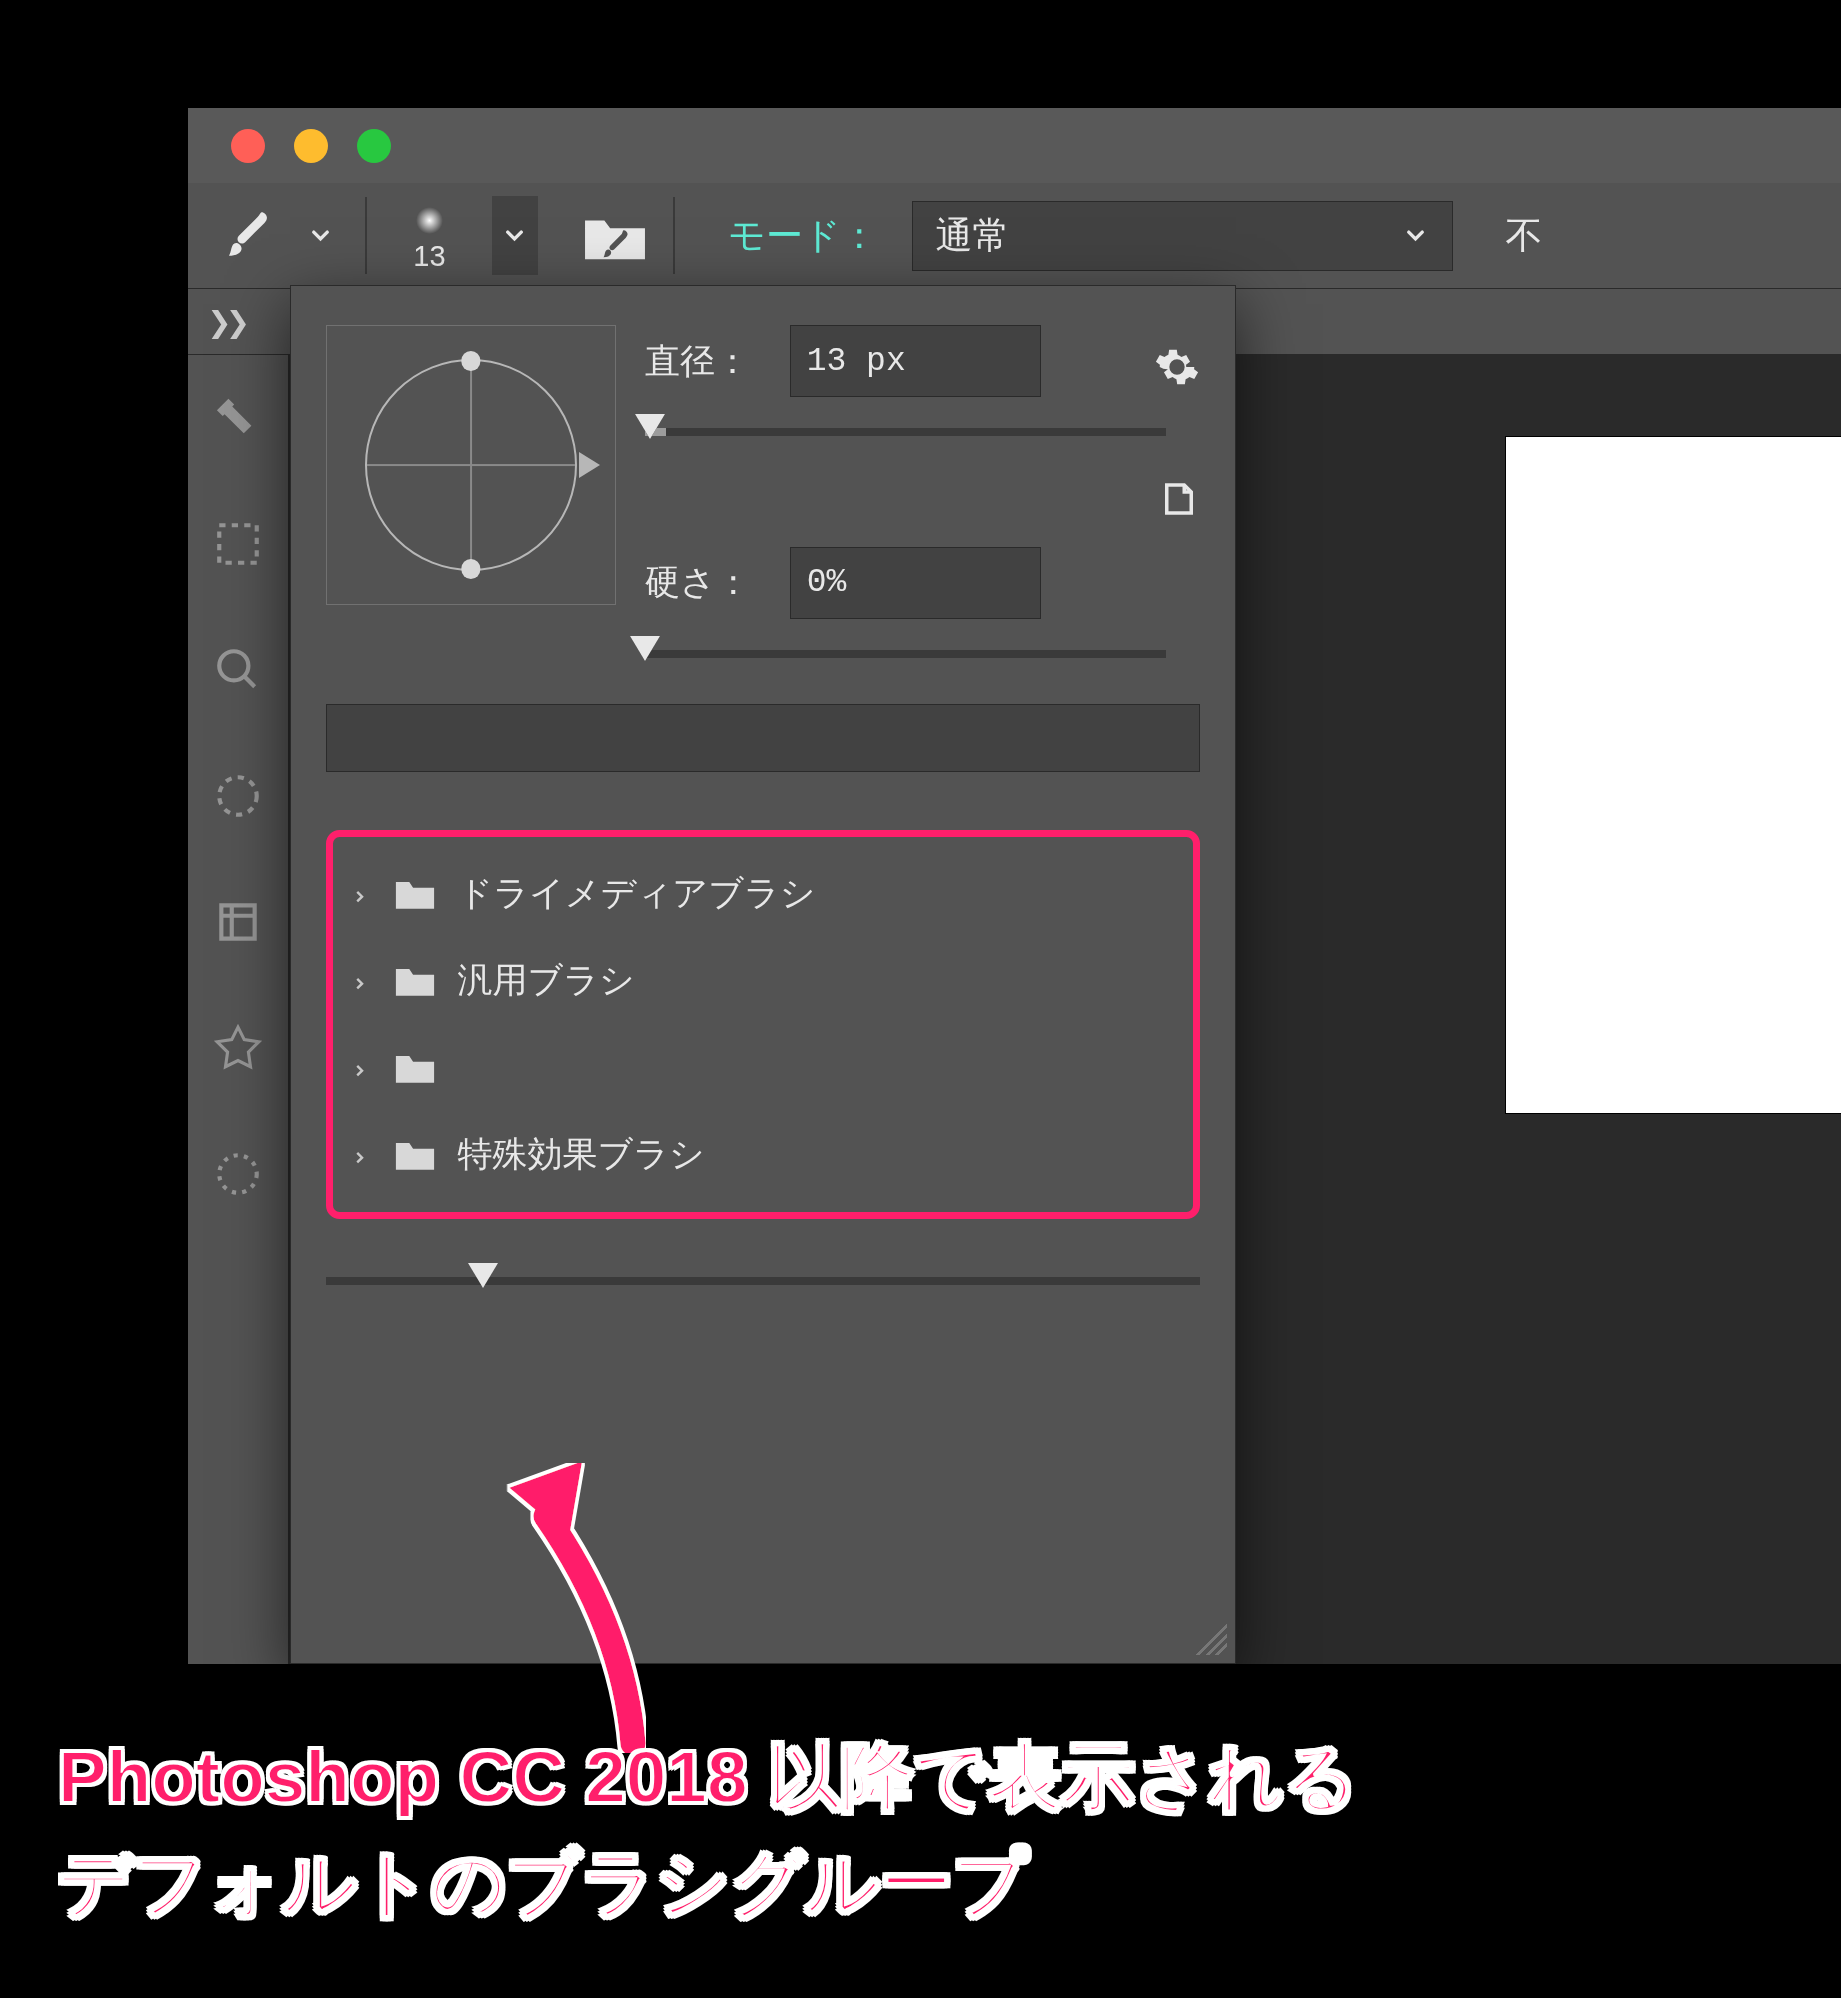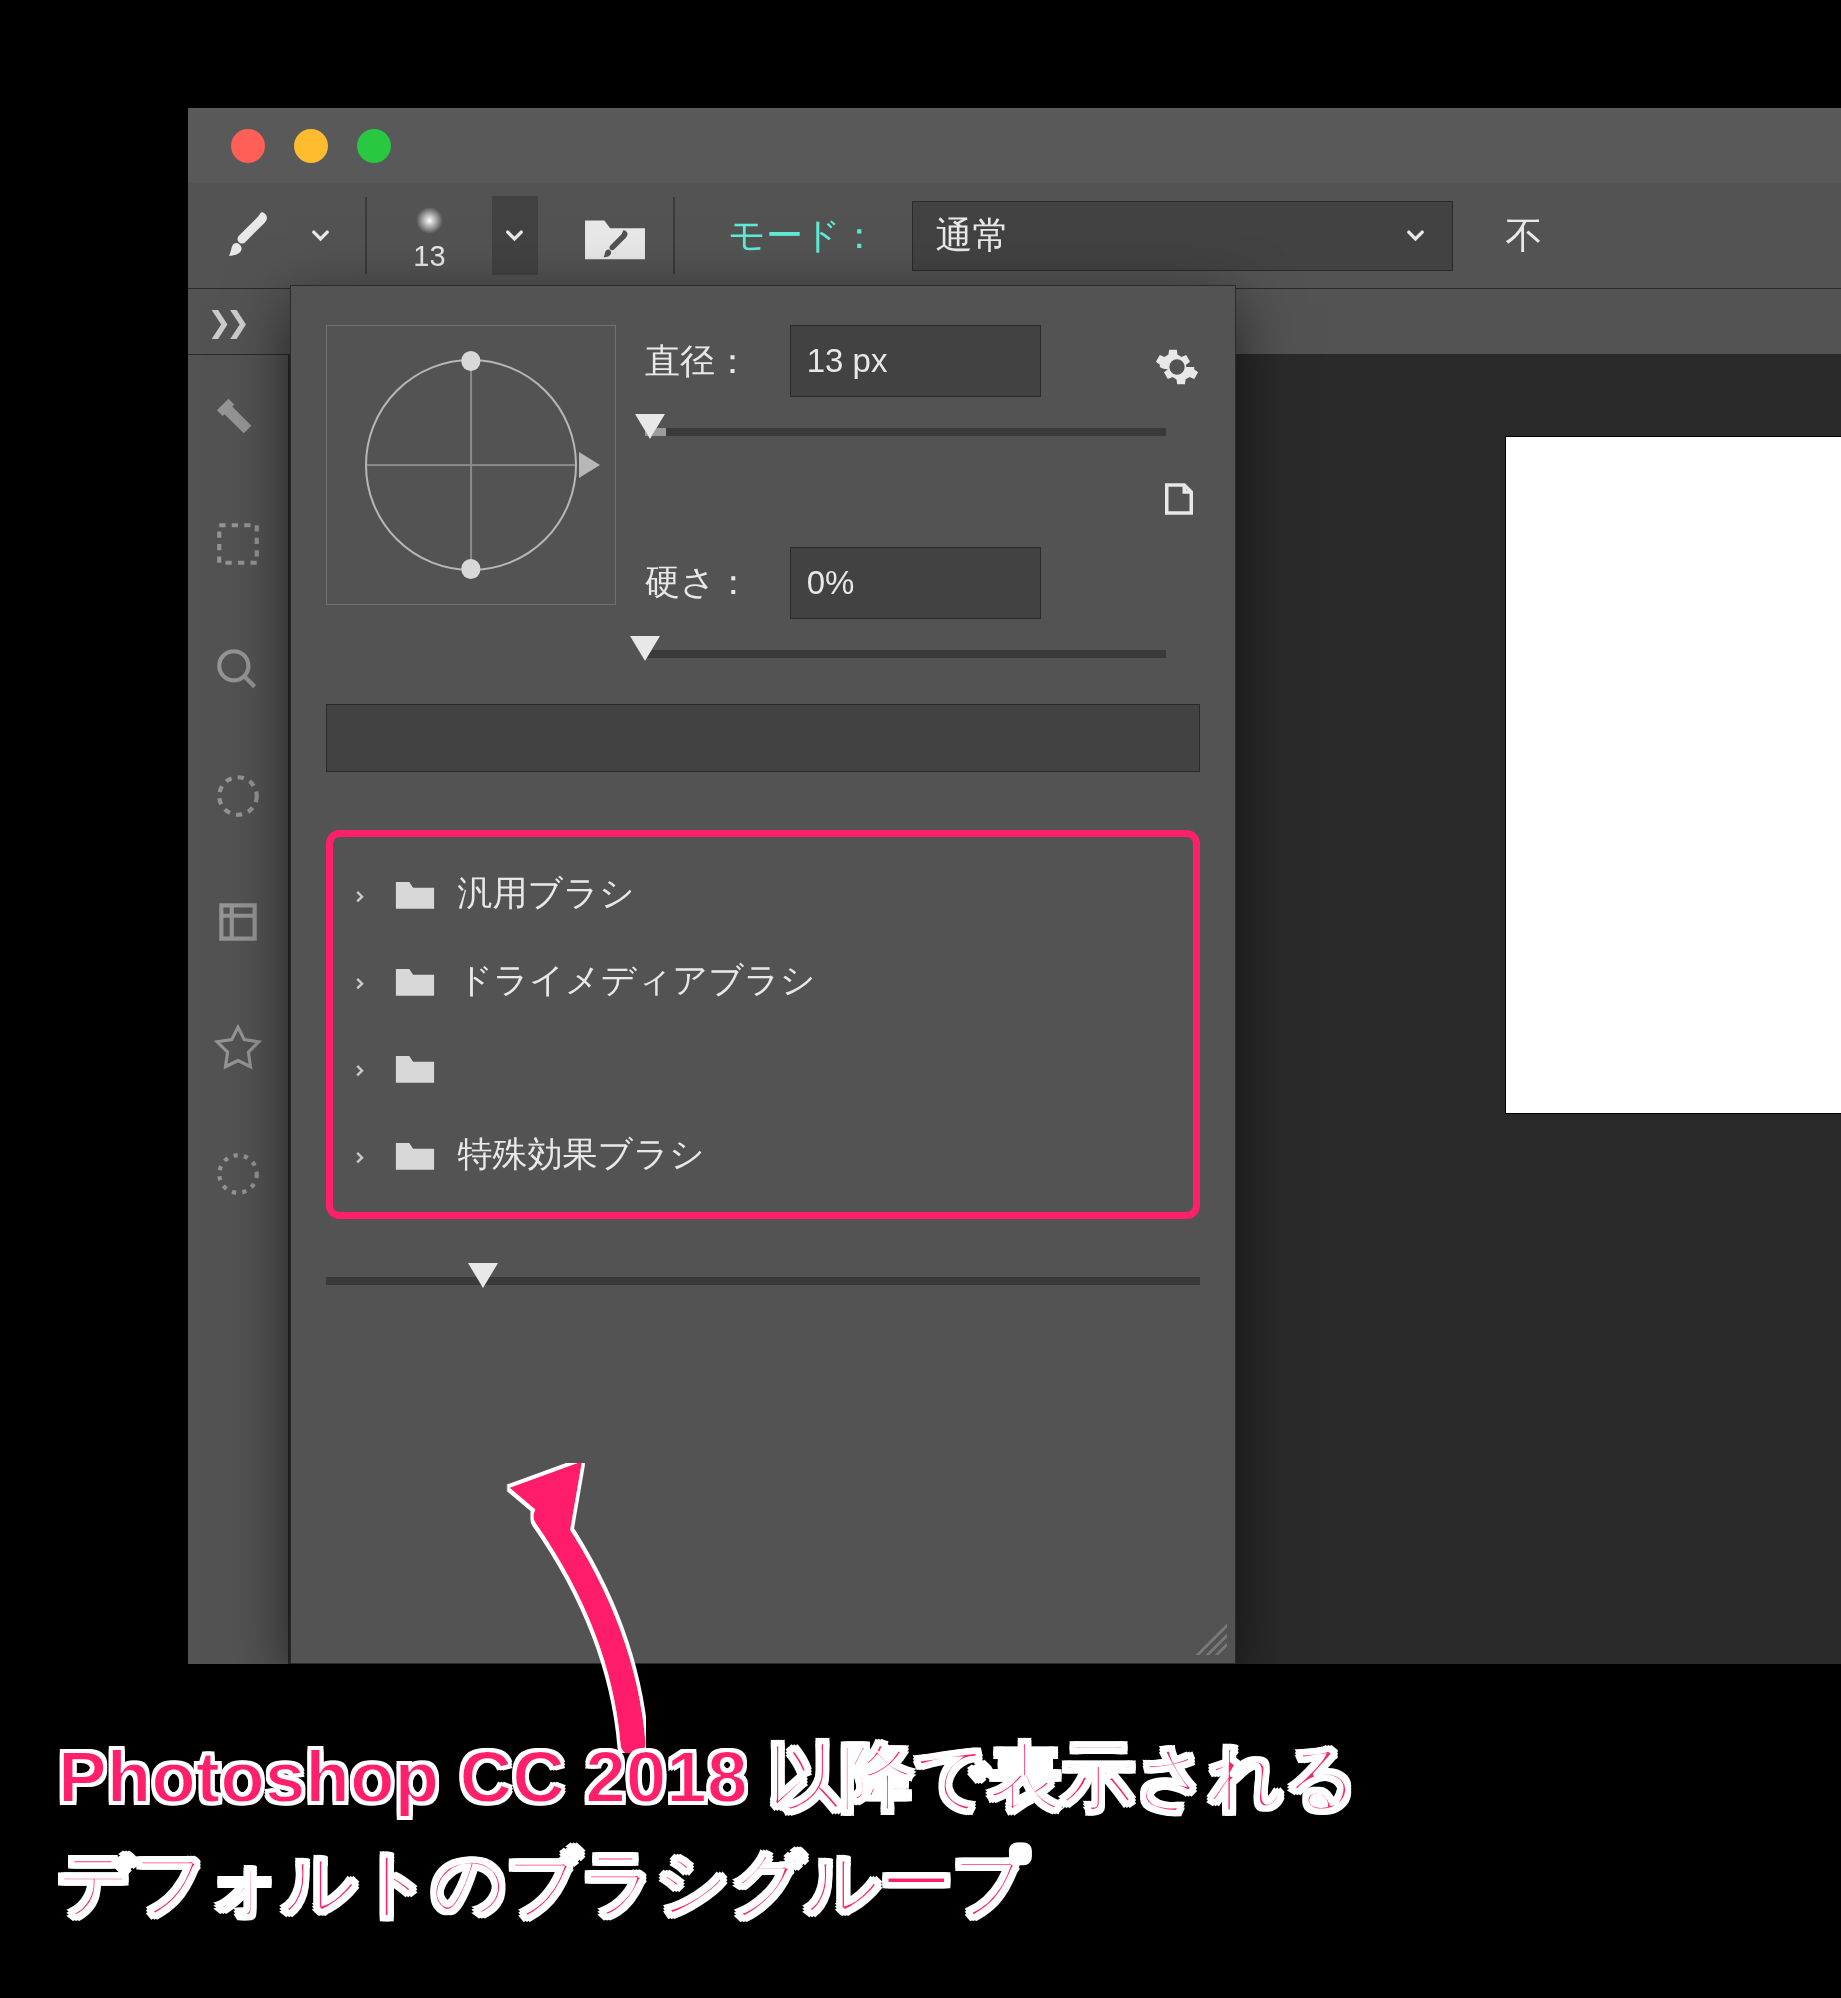--- a/index.html
+++ b/index.html
@@ -126,20 +126,21 @@
     height: 1379px;
     background: #535353;
     border: 1.9px solid #2a2a2a;
     box-shadow: 0 19.3px 58px rgba(0,0,0,0.6);
     z-index: 50;
   }
   .bp-top {
     display: flex;
     padding: 39px 35px 9.7px 35px;
     gap: 29px;
+    font-family: Liberation Mono, monospace;
   }
   .angle-widget {
     width: 290px; height: 280px;
     border: 1.9px solid #717171;
     position: relative;
     display: flex; align-items: center; justify-content: center;
   }
   .angle-circle {
     width: 212px; height: 212px;
     border: 2.9px solid #b7b7b7; border-radius: 50%;
@@ -406,32 +407,32 @@
   <div class="bp-list-wrap">
     <div class="folder-row">
       <span class="disclosure"><svg width="19.3" height="19.3" viewBox="0 0 24 24">
             <path d="M9 6l6 6-6 6" stroke="#c9c9c9" stroke-width="3" fill="none"></path>
           </svg></span>
       <span class="folder-icon">
           <svg viewBox="0 0 44 36">
             <path d="M2 6h14l4 6h22v22H2z" fill="#d8d8d8"></path>
           </svg>
         </span>
-      <span>汎用ブラシ</span>
+      <span>ドライメディアブラシ</span>
     </div>
     <div class="folder-row">
       <span class="disclosure"><svg width="19.3" height="19.3" viewBox="0 0 24 24">
             <path d="M9 6l6 6-6 6" stroke="#c9c9c9" stroke-width="3" fill="none"></path>
           </svg></span>
       <span class="folder-icon">
           <svg viewBox="0 0 44 36">
             <path d="M2 6h14l4 6h22v22H2z" fill="#d8d8d8"></path>
           </svg>
         </span>
-      <span>ドライメディアブラシ</span>
+      <span>汎用ブラシ</span>
     </div>
     <div class="folder-row">
       <span class="disclosure"><svg width="19.3" height="19.3" viewBox="0 0 24 24">
             <path d="M9 6l6 6-6 6" stroke="#c9c9c9" stroke-width="3" fill="none"></path>
           </svg></span>
       <span class="folder-icon">
           <svg viewBox="0 0 44 36">
             <path d="M2 6h14l4 6h22v22H2z" fill="#d8d8d8"></path>
           </svg>
         </span>

